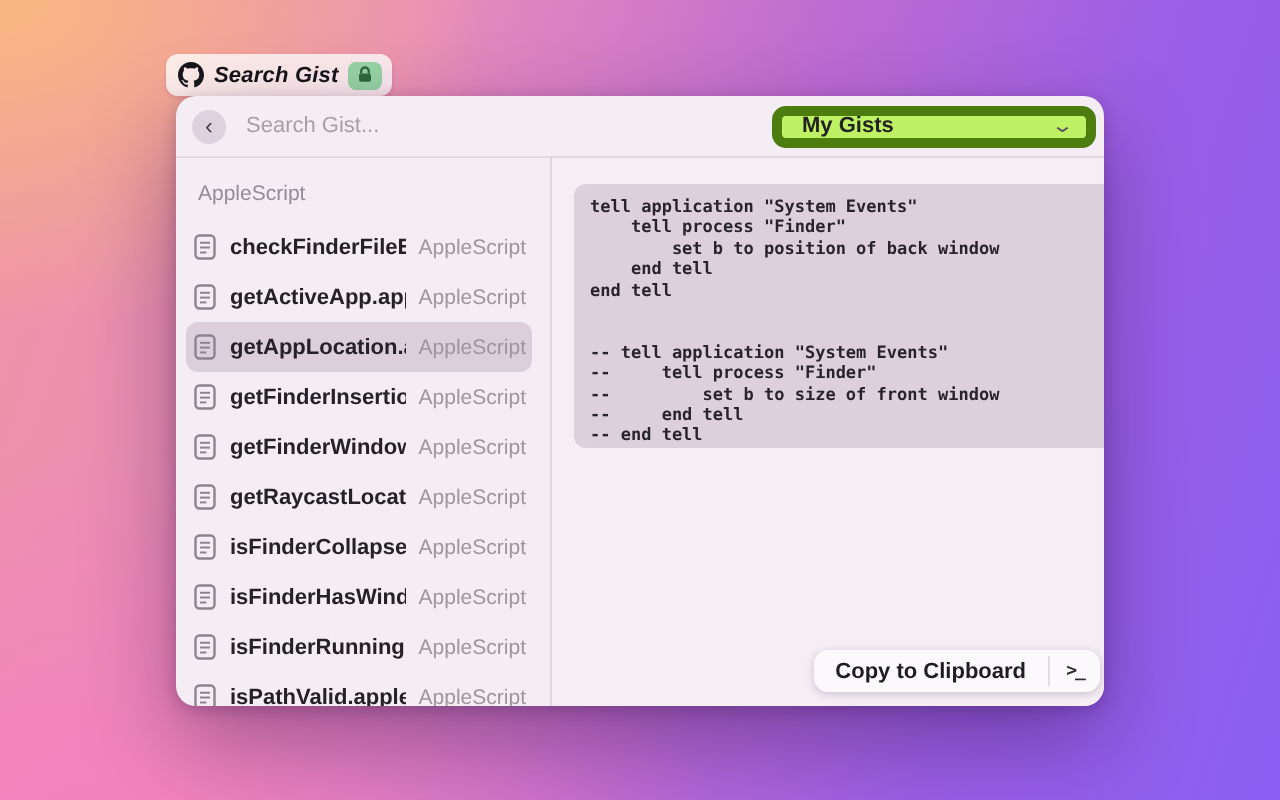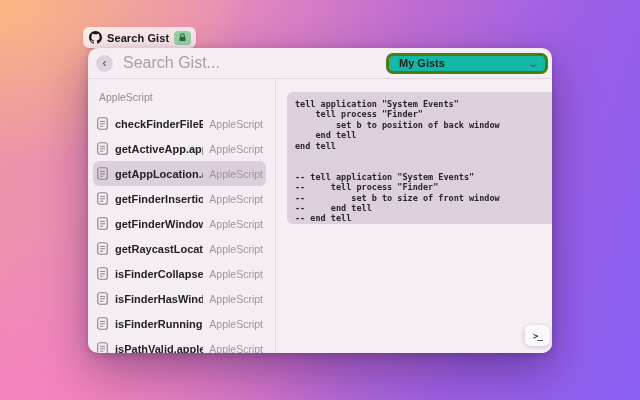--- a/index.html
+++ b/index.html
@@ -10,34 +10,34 @@
       radial-gradient(90% 85% at 6% 102%, rgba(245,128,192,.85) 0%, rgba(245,128,192,0) 55%),
       radial-gradient(70% 75% at 0% 0%, rgba(249,186,127,.95) 0%, rgba(249,186,127,0) 55%),
       linear-gradient(108deg,#ef94a4 0%,#e98cba 28%,#bd6bd2 55%,#9c5fe6 76%,#8a5ff2 100%);
   }
   
   .tag{
     position:absolute;left:83px;top:27px;height:21px;display:flex;align-items:center;
     gap:5px;padding:0 5px 0 6px;background:rgba(255,255,255,.78);border-radius:6px;
     box-shadow:0 1px 2px rgba(60,20,70,.12);
   }
-  .tag-label{font-size:11px;font-weight:700;color:#141418;letter-spacing:.1px;}
+  .tag-label{font-size:11px;font-weight:700;color:#141418;letter-spacing:.1px;font-style:italic;}
   .lock-badge{width:17px;height:14px;border-radius:4px;background:#97d4a4;display:flex;align-items:center;justify-content:center;}
   
   .window{
     position:absolute;left:88px;top:48px;width:464px;height:305px;border-radius:10px;
     background:#f4edf4;overflow:hidden;box-shadow:0 18px 45px rgba(40,10,60,.38),0 2px 8px rgba(40,10,60,.22);
   }
   .header{height:30px;display:flex;align-items:center;padding:0 4px 0 8px;border-bottom:1px solid #e2d7e2;}
   .back-btn{width:17px;height:17px;border-radius:50%;background:#ded2de;color:#4a424a;
     display:flex;align-items:center;justify-content:center;font-size:12px;line-height:1;border:none;padding:0;cursor:default;}
-  .search{flex:1;border:none;background:transparent;font-size:16px;padding:0 8px 0 10px;color:#222;outline:none;
+  .search{flex:1;border:none;background:transparent;font-size:11px;padding:0 8px 0 10px;color:#222;outline:none;
     font-family:"Liberation Sans",sans-serif;}
   .search::placeholder{color:#a89ea8;}
-  .dropdown{width:162px;height:21px;box-sizing:border-box;border:3px solid #4d7c0f;border-radius:7px;background:#14b8a6;
+  .dropdown{width:162px;height:21px;box-sizing:border-box;border:5px solid #4d7c0f;border-radius:7px;background:#bef264;
     display:flex;align-items:center;padding:0 8px 0 10px;font-size:11px;font-weight:700;color:#222;text-align:right;}
   .dropdown .chev{margin-left:auto;font-size:10px;color:#5a525a;font-weight:400;transform:scaleX(1.4);}
   .body{display:flex;height:274px;}
   .list-pane{width:188px;box-sizing:border-box;border-right:1px solid #e0d5e0;padding-top:12px;overflow:hidden;}
   .section-label{font-size:10.5px;color:#95899b;padding:0 0 8px 11px;}
   .row{height:25px;display:flex;align-items:center;margin:0 9px 0 5px;padding:0 3px 0 4px;border-radius:6px;}
   .row.selected{background:#dccfdc;}
   .row-title{font-size:11px;font-weight:600;color:#262028;white-space:nowrap;overflow:hidden;}
   .row-badge{margin-left:auto;font-size:10.5px;color:#a0949f;white-space:nowrap;padding-left:6px;}
   .doc-icon{flex:0 0 auto;margin-right:7px;display:flex;}
@@ -223,16 +223,17 @@
 
 -- tell application "System Events"
 --     tell process "Finder"
 --         set b to size of front window
 --     end tell
 -- end tell</div>
     </div>
   </div>
 
   <div class="footer-group">
+    <button class="copy-btn">Copy to Clipboard</button>
     <div class="seg-divider"></div>
     <button class="terminal-btn">&gt;_</button>
   </div>
 </div>
 
 </body></html>

